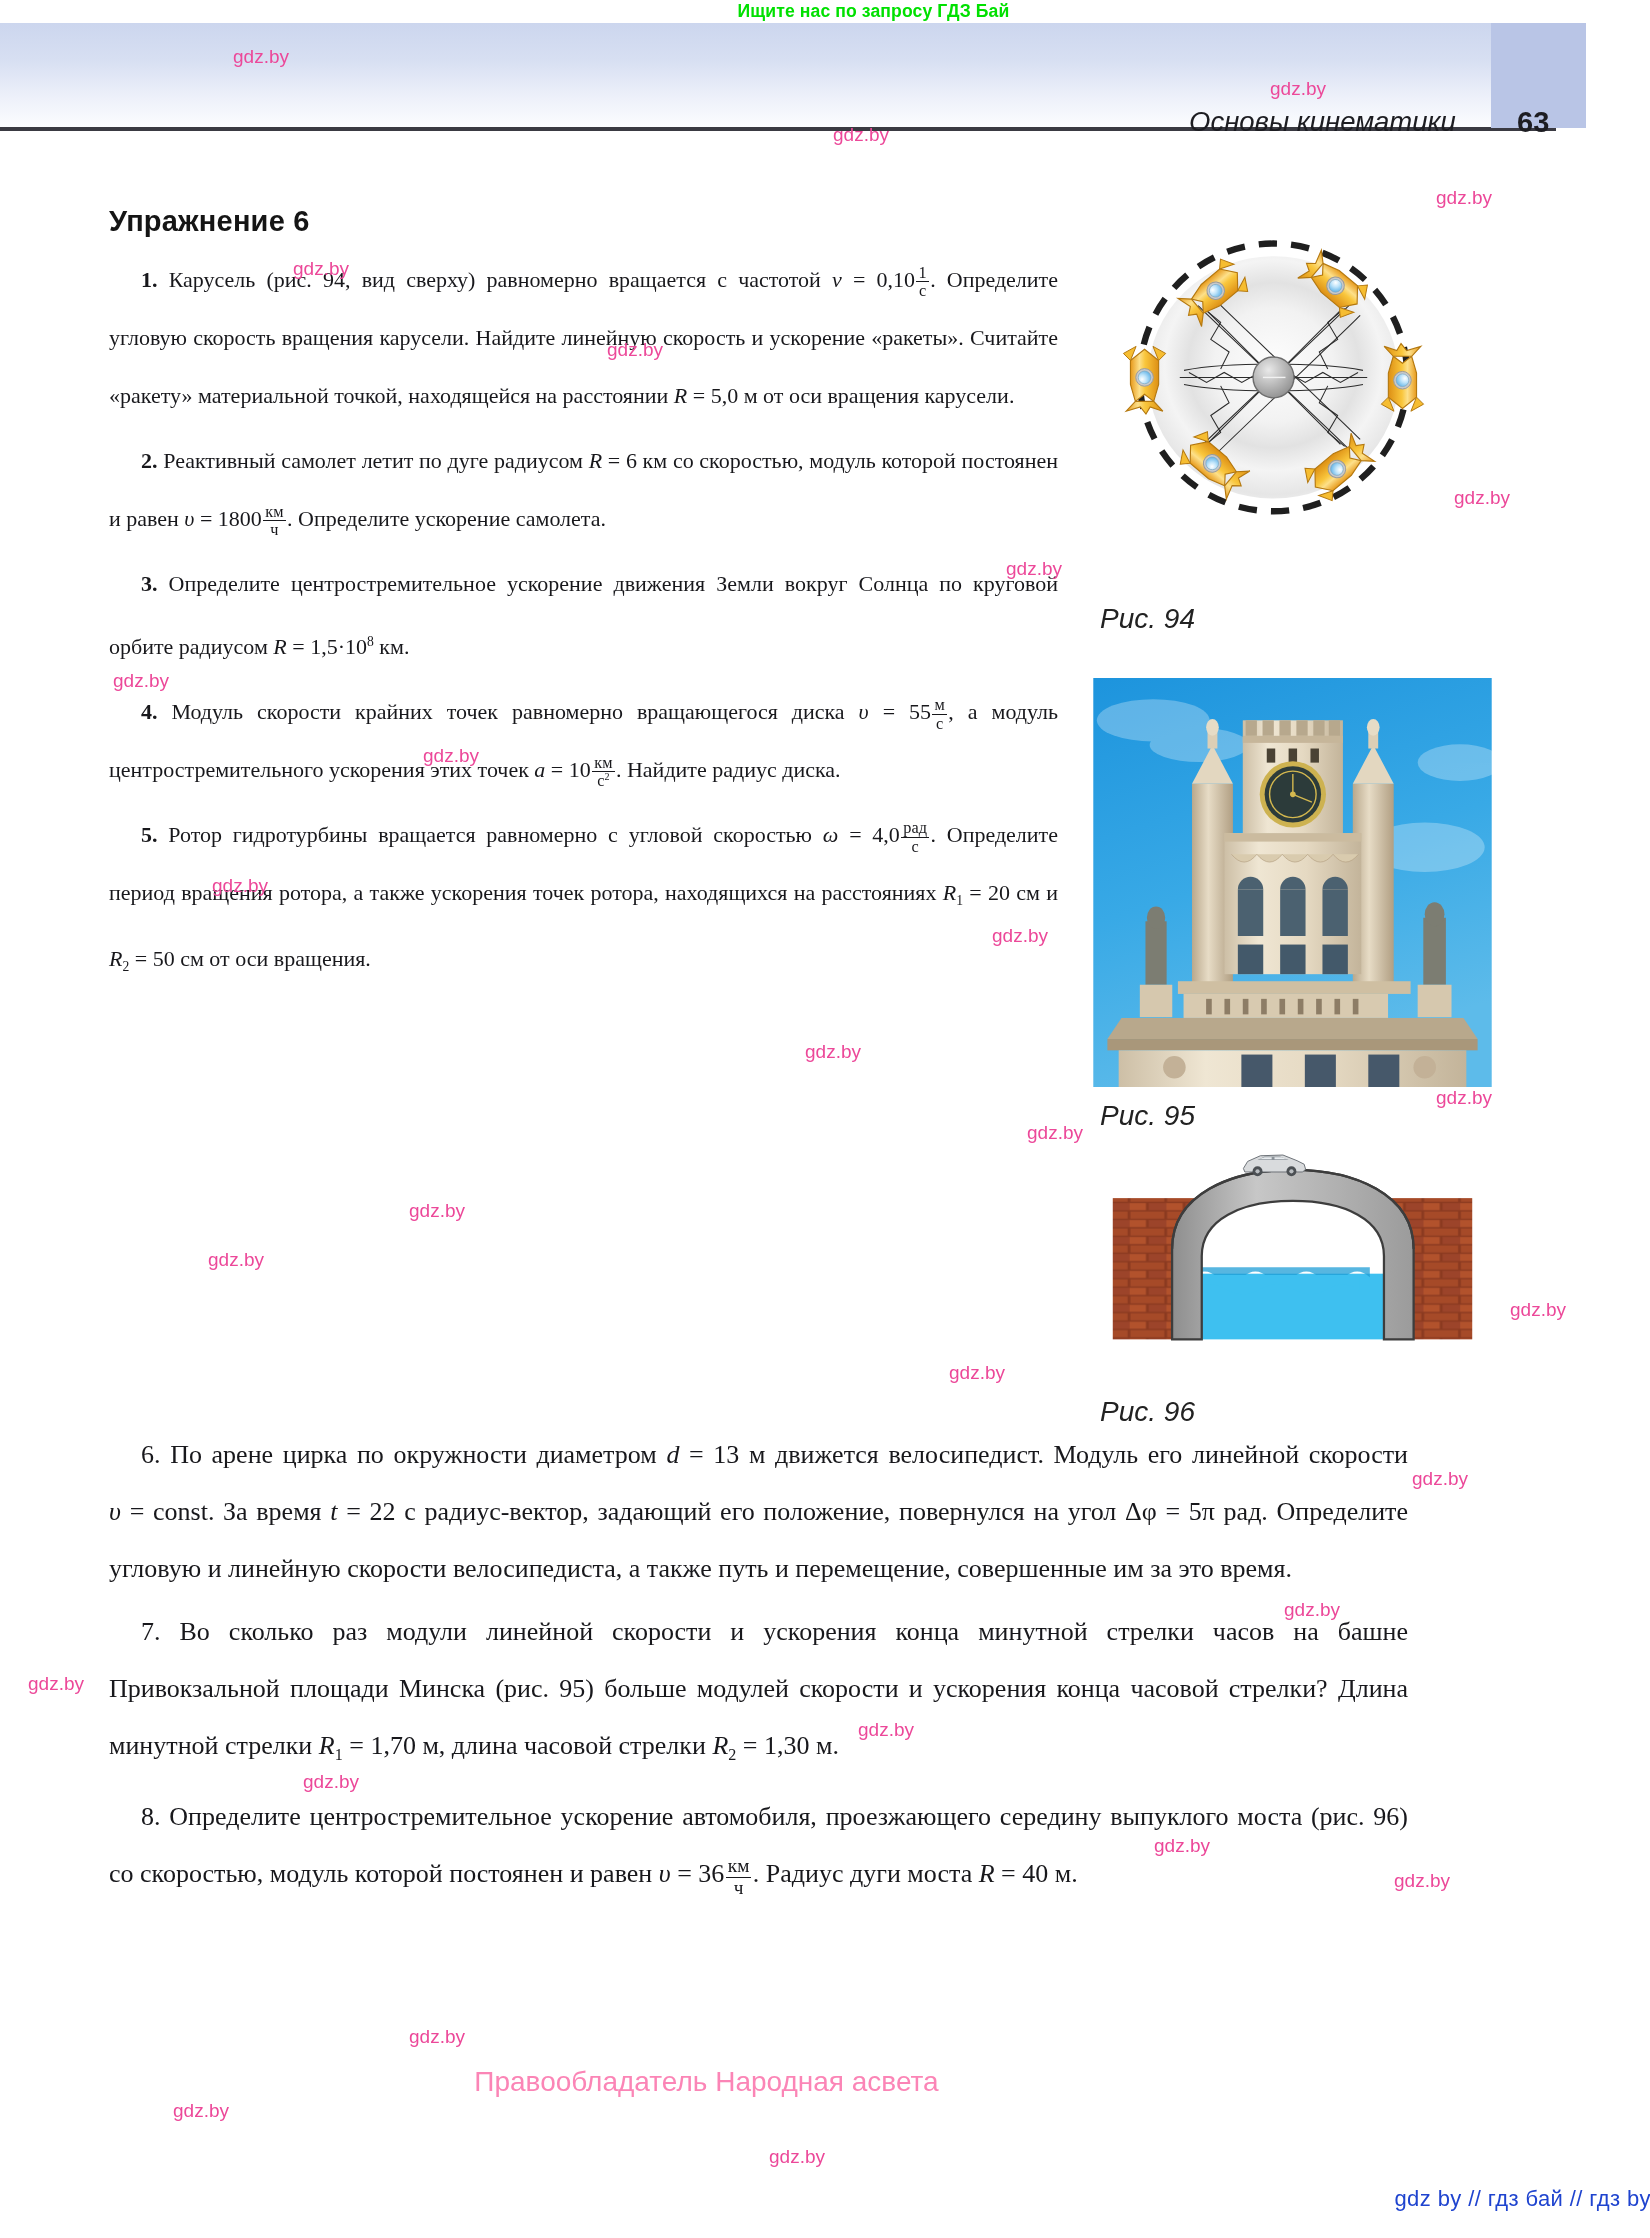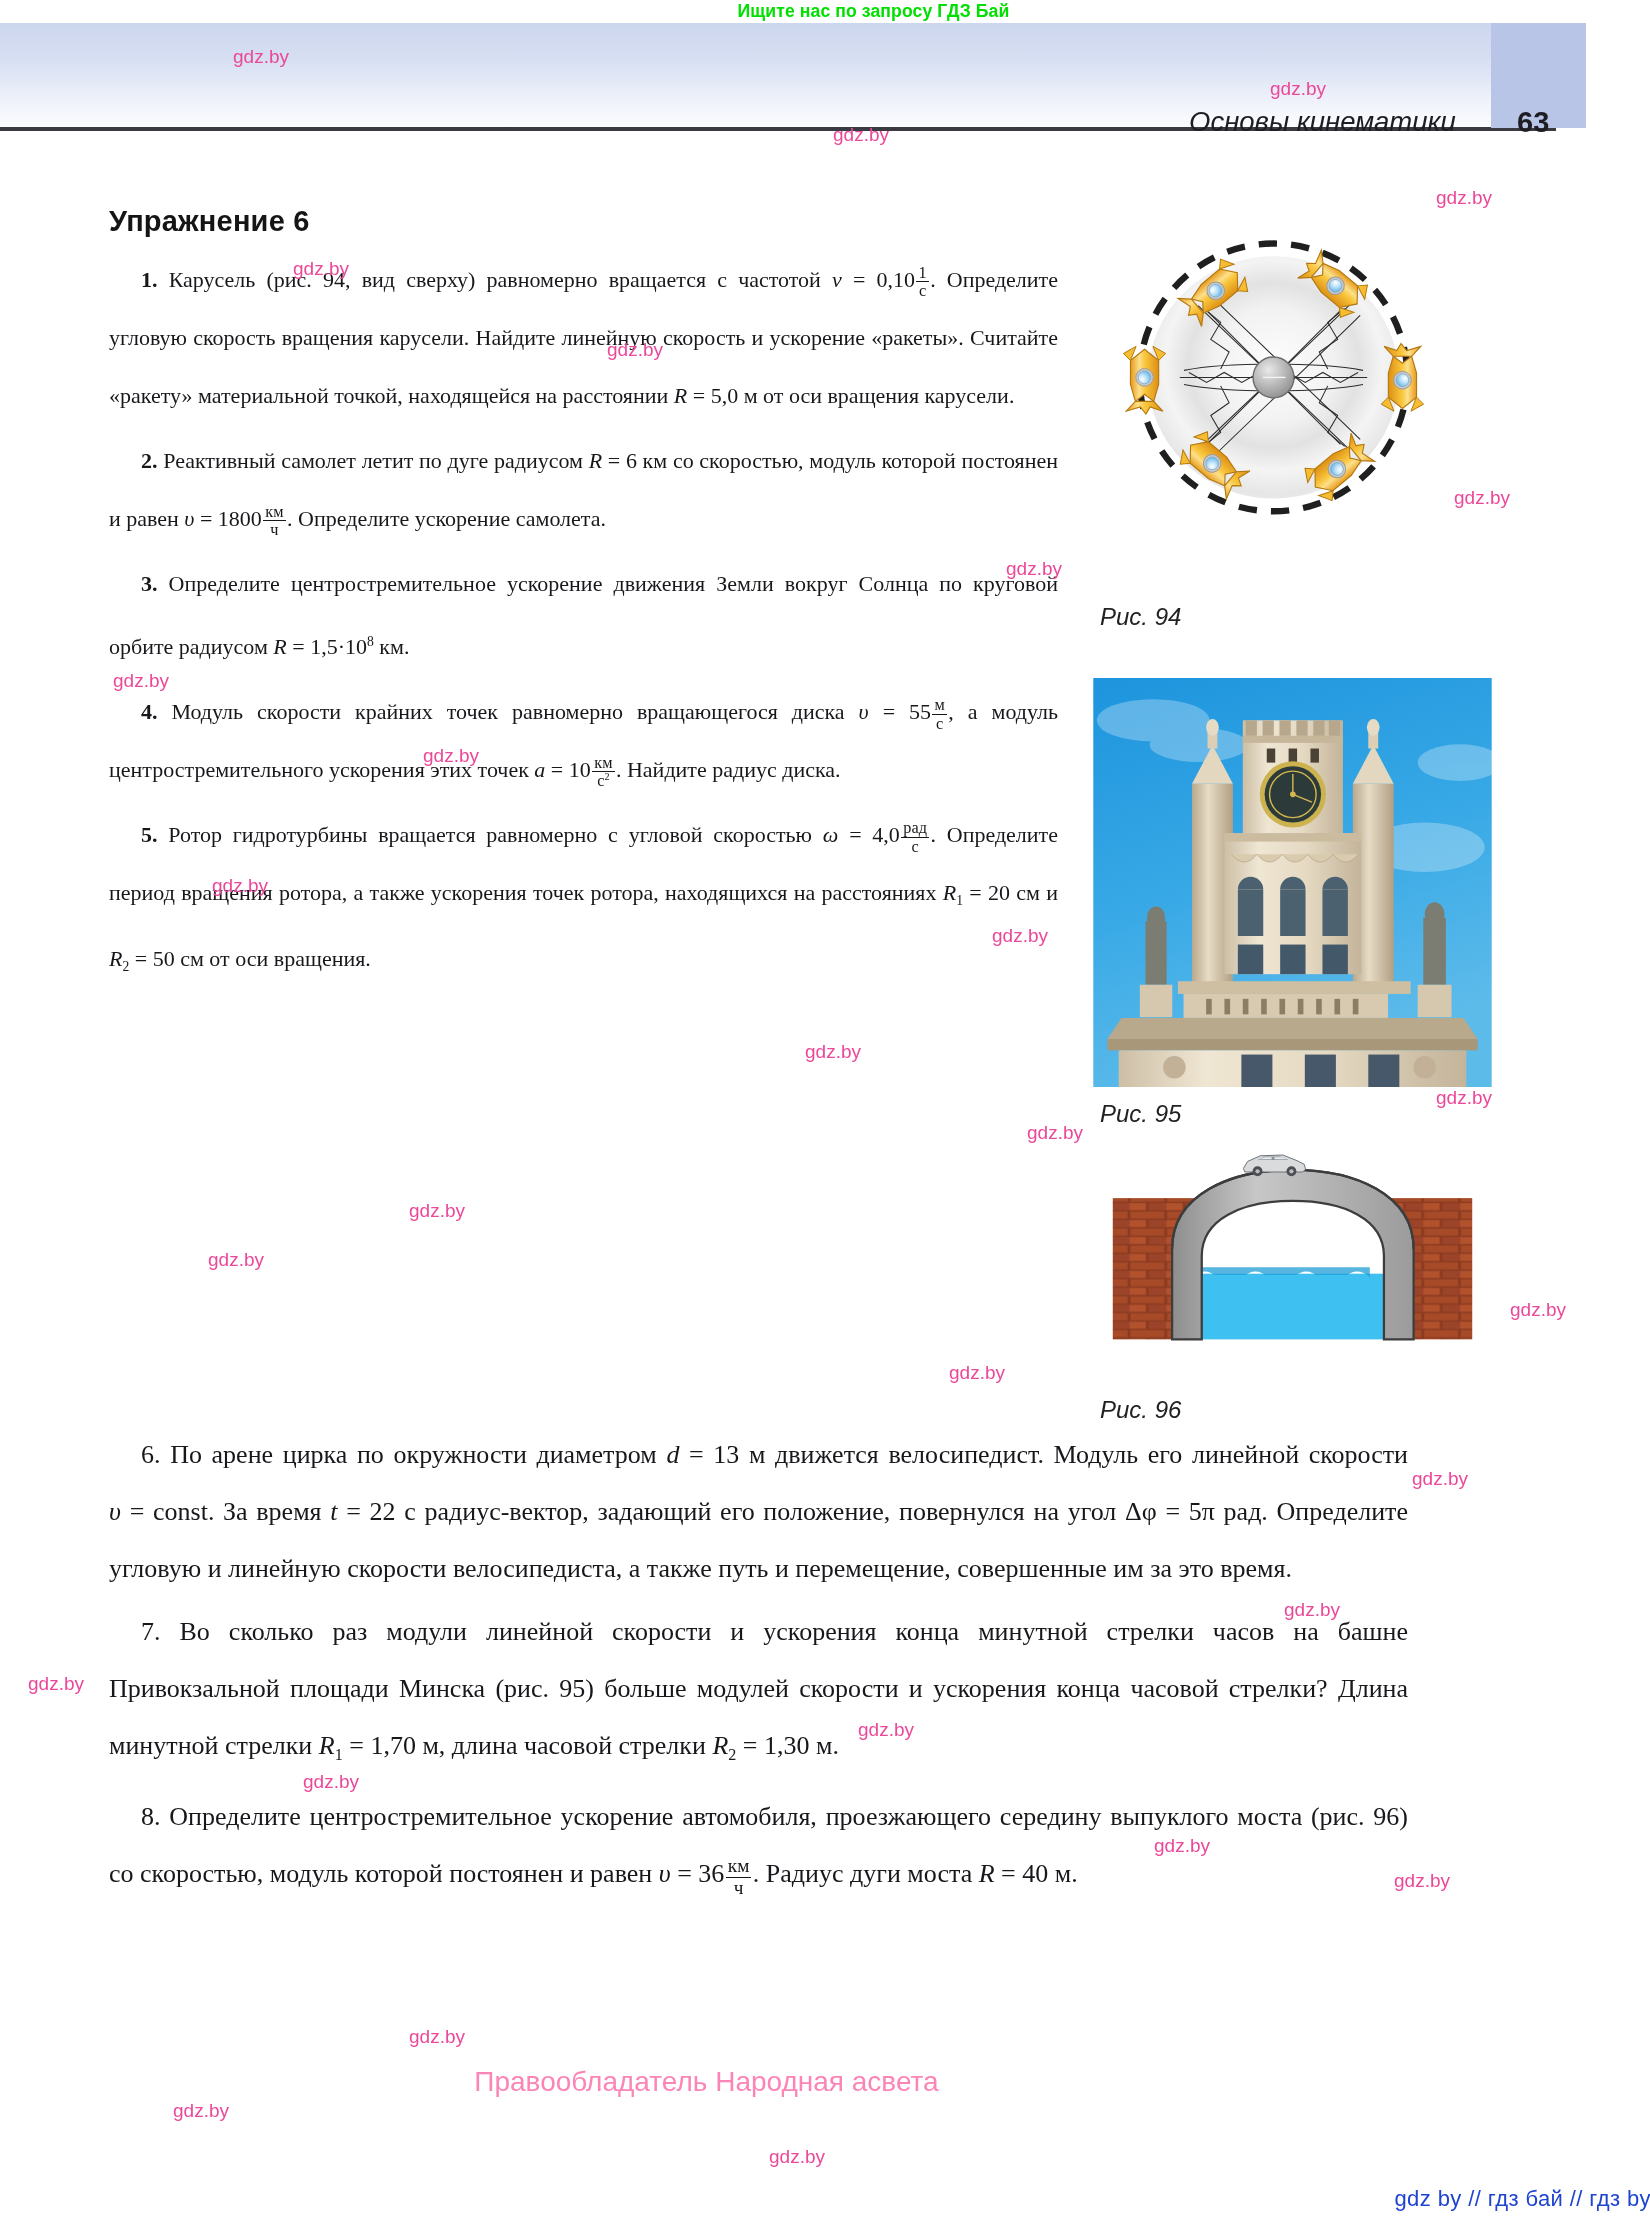--- a/index.html
+++ b/index.html
@@ -79,21 +79,21 @@
   }
   .frac .nu{display:block;padding:0 2.1px;}
   .frac .de{display:block;border-top:1.4px solid #18181c;padding:0 2.1px;}
   sup.exp{font-size:.62em;vertical-align:super;font-style:normal;}
   sub.sb{font-size:.62em;vertical-align:sub;font-style:normal;}
   .nb{white-space:nowrap;}
   
   .figcap{
     position:absolute;
     font-family:"Liberation Sans", sans-serif;
-    font-style:italic;font-size:24px;color:#222;
+    font-style:italic;font-size:28px;color:#222;
   }
   #fig94{position:absolute;left:1122px;top:201px;width:303px;height:381px;}
   #fig95{position:absolute;left:1093px;top:678px;width:399px;height:409px;}
   #fig96{position:absolute;left:1093px;top:1143px;width:399px;height:219px;}
   
   .wm{
     position:absolute;
     font-family:"Liberation Sans", sans-serif;
     font-size:19px;color:#ec4899;white-space:nowrap;
   }

